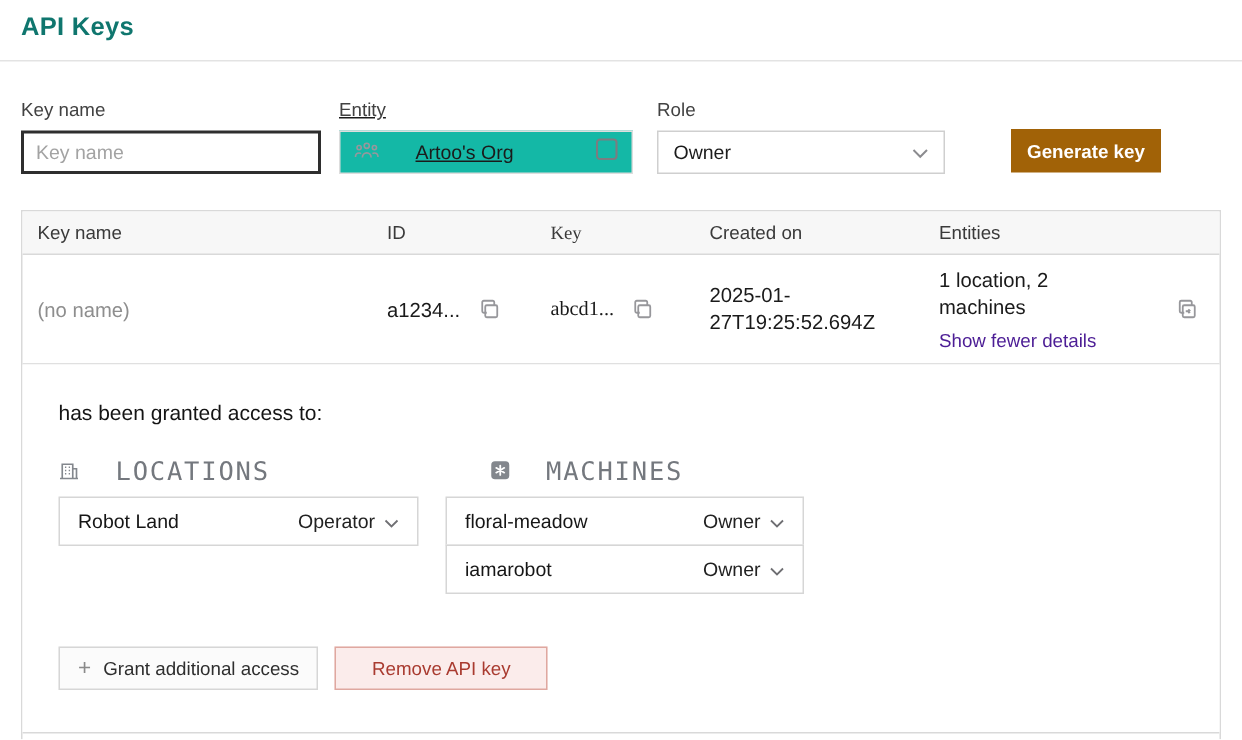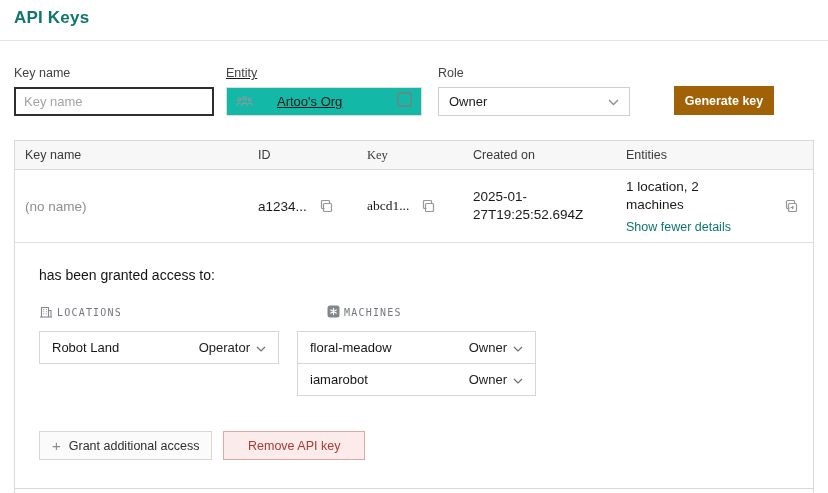--- a/index.html
+++ b/index.html
@@ -41,27 +41,27 @@
   .tc2{width:109px;display:flex;align-items:center;gap:12px;}
   .tc3{width:106px;display:flex;align-items:center;gap:12px;font-family:Liberation Serif, serif;}
   .tc4{width:153px;}
   .tc5{width:150px;}
   .tc6{flex:1;display:flex;justify-content:flex-end;padding-right:14px;}
   .thead .tc2,.thead .tc3{display:block;}
   .muted{color:#8e8e8e;}
   .icon-btn{background:none;border:none;padding:0;margin:0;cursor:pointer;display:flex;align-items:center;}
   .created-text{width:132px;line-height:1.35;}
   .ent-text{max-width:112px;line-height:1.3;}
-  .link{font-size:12.5px;color:#0f766e;cursor:pointer;display:inline-block;margin-top:6px;text-decoration:none;}
+  .link{font-size:12.5px;color:#4c1d95;cursor:pointer;display:inline-block;margin-top:6px;text-decoration:none;}
 
   
   .expanded{position:relative;height:245px;border-bottom:1px solid #d9d9d9;background:#fff;}
   .intro{position:absolute;left:24px;top:24px;font-size:14px;color:#141414;}
-  .sec-label{position:absolute;top:62px;display:flex;align-items:center;gap:4px;
-             font-family:"DejaVu Sans Mono",monospace;font-size:10px;letter-spacing:1.2px;
+  .sec-label{position:absolute;top:62px;display:flex;align-items:center;gap:24px;
+             font-family:"DejaVu Sans Mono",monospace;font-size:17px;letter-spacing:1.2px;
              color:#74787e;text-align:right;}
   .loc-label{left:24px;}
   .mach-label{left:282px;padding-left:30px;}
   .loc-rows{position:absolute;left:24px;top:88px;width:240px;}
   .mach-rows{position:absolute;left:282px;top:88px;width:239px;}
   .access-row{height:33px;box-sizing:border-box;border:1px solid #d6d6d6;background:#fff;
               display:flex;align-items:center;justify-content:space-between;padding:0 12px;
               font-size:13px;color:#161616;gap:34px;}
   .access-row + .access-row{margin-top:-1px;}
   .role-dd{display:flex;align-items:center;gap:6px;color:#222;cursor:pointer;}

